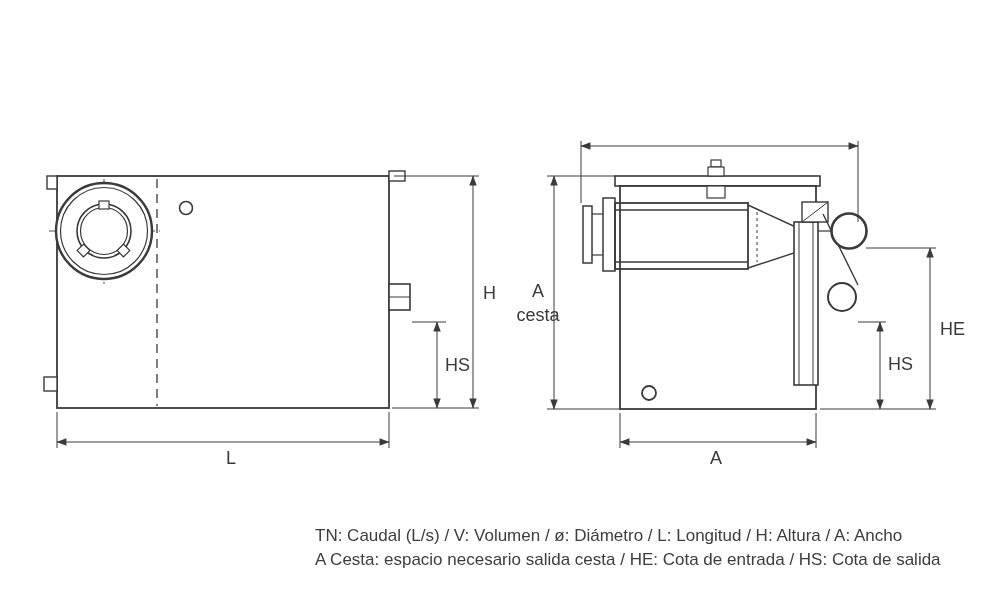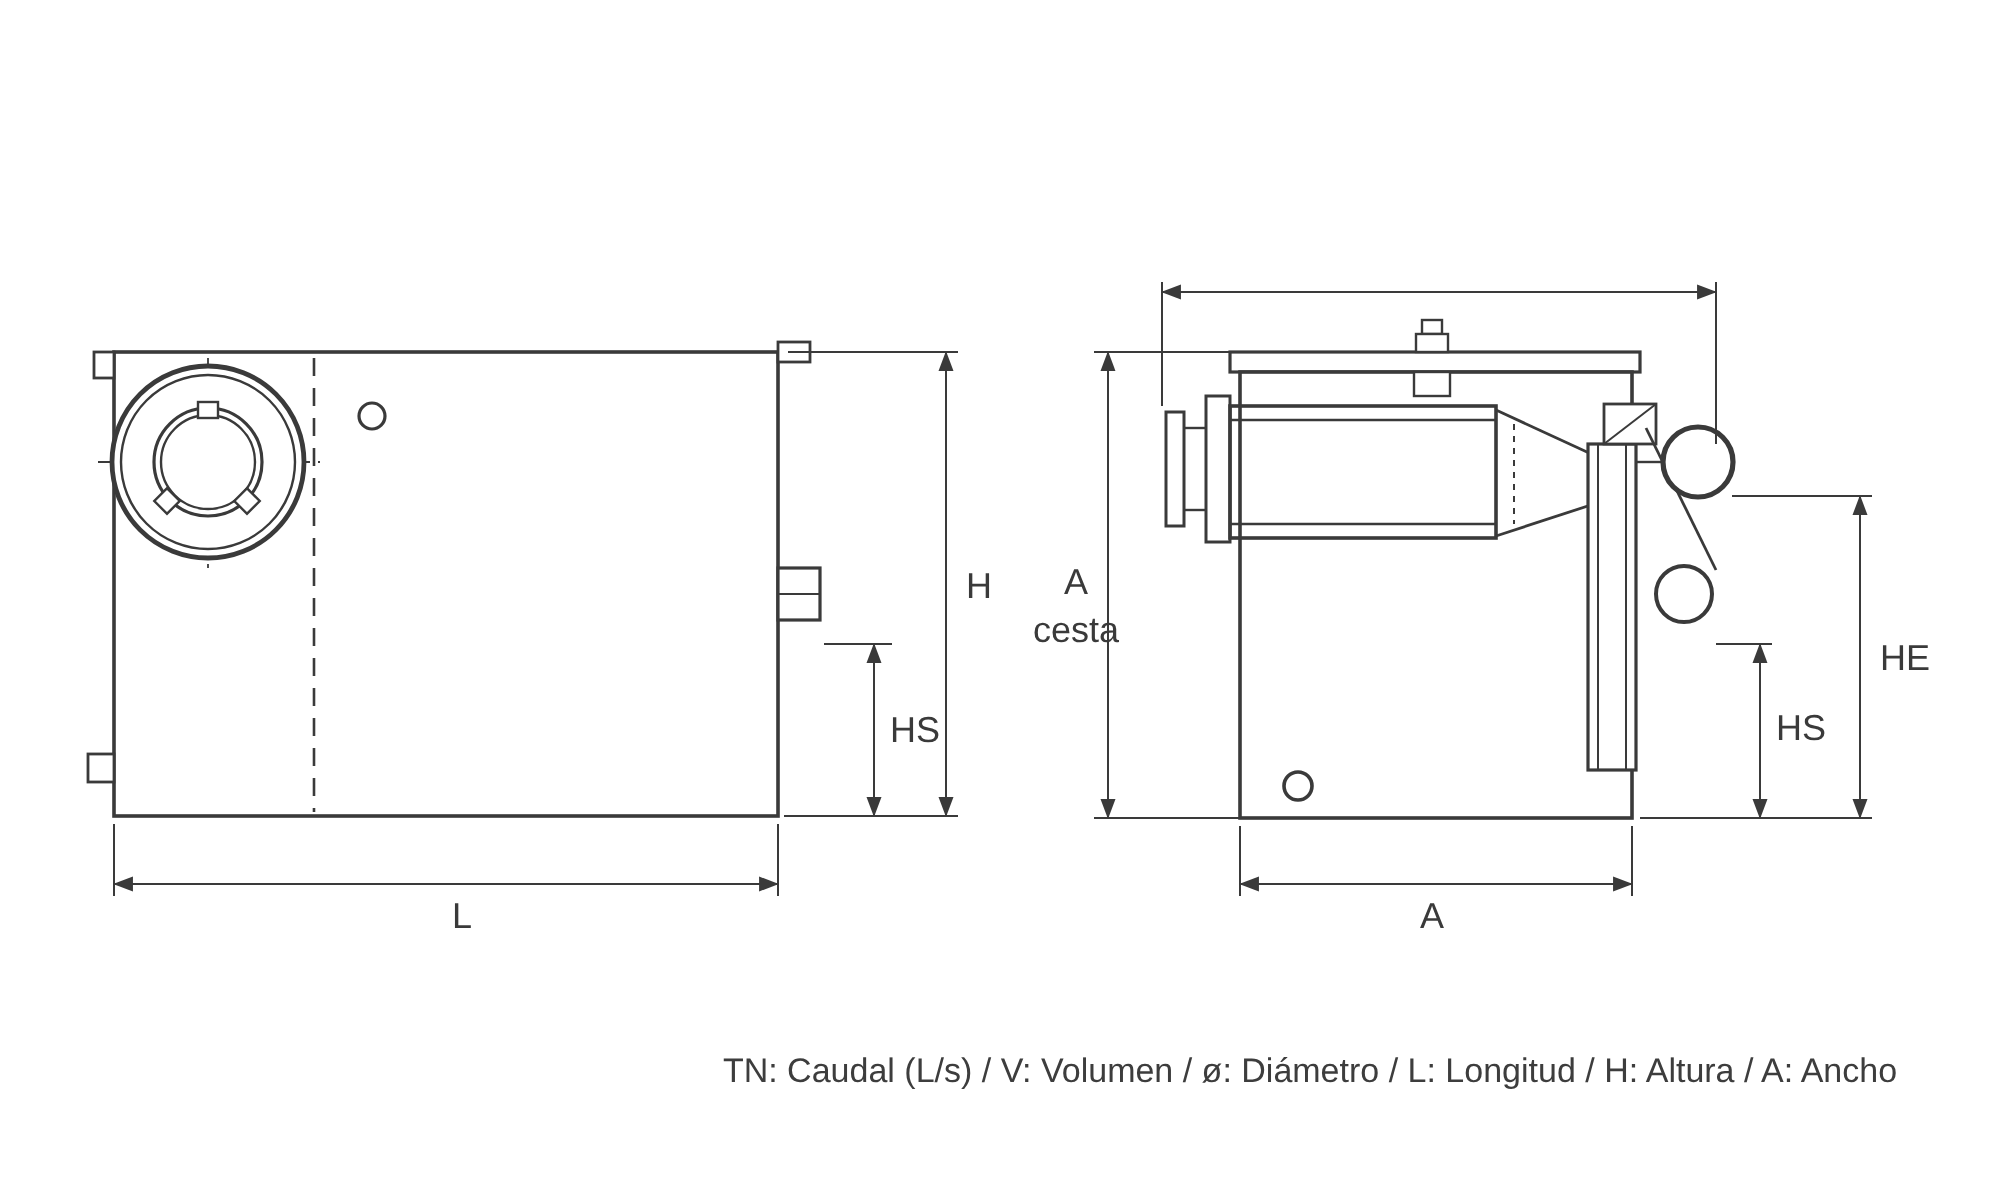--- a/index.html
+++ b/index.html
@@ -14,21 +14,21 @@
   .sw12{stroke-width:1.2;}
   .sw13{stroke-width:1.3;}
   .sw14{stroke-width:1.4;}
   .sw15{stroke-width:1.5;}
   .sw16{stroke-width:1.6;}
   .sw18{stroke-width:1.8;}
   .sw2{stroke-width:2;}
   .sw24{stroke-width:2.4;}
   .sw26{stroke-width:2.6;}
   .dimtxt{font-family:"Liberation Sans",sans-serif;font-size:18px;fill:#3a3a3a;}
-  .legend{position:absolute;left:315px;top:524px;width:680px;text-align:center;
+  .legend{position:absolute;left:315px;top:524px;width:680px;
           color:#3d3d3d;font-size:17px;line-height:24px;}
   .legend div{white-space:nowrap;}
 </style>
 </head>
 <body>
 
 <div class="canvas">
 
 <svg width="1000" height="600" viewBox="0 0 1000 600">
   <defs>
@@ -162,15 +162,16 @@
       <line class="ln sw1" x1="620" y1="413" x2="620" y2="448"></line>
       <line class="ln sw1" x1="816" y1="413" x2="816" y2="448"></line>
       <line class="ln sw1" x1="620" y1="442" x2="816" y2="442" marker-start="url(#arrow)" marker-end="url(#arrow)"></line>
       <text class="dimtxt" x="716" y="464" text-anchor="middle">A</text>
     </g>
   </g>
 </svg>
 
 <div class="legend">
   <div>TN: Caudal (L/s) / V: Volumen / ø: Diámetro / L: Longitud / H: Altura / A: Ancho</div>
+  <div>A Cesta: espacio necesario salida cesta / HE: Cota de entrada / HS: Cota de salida</div>
 </div>
 
 </div>
 
 </body></html>

